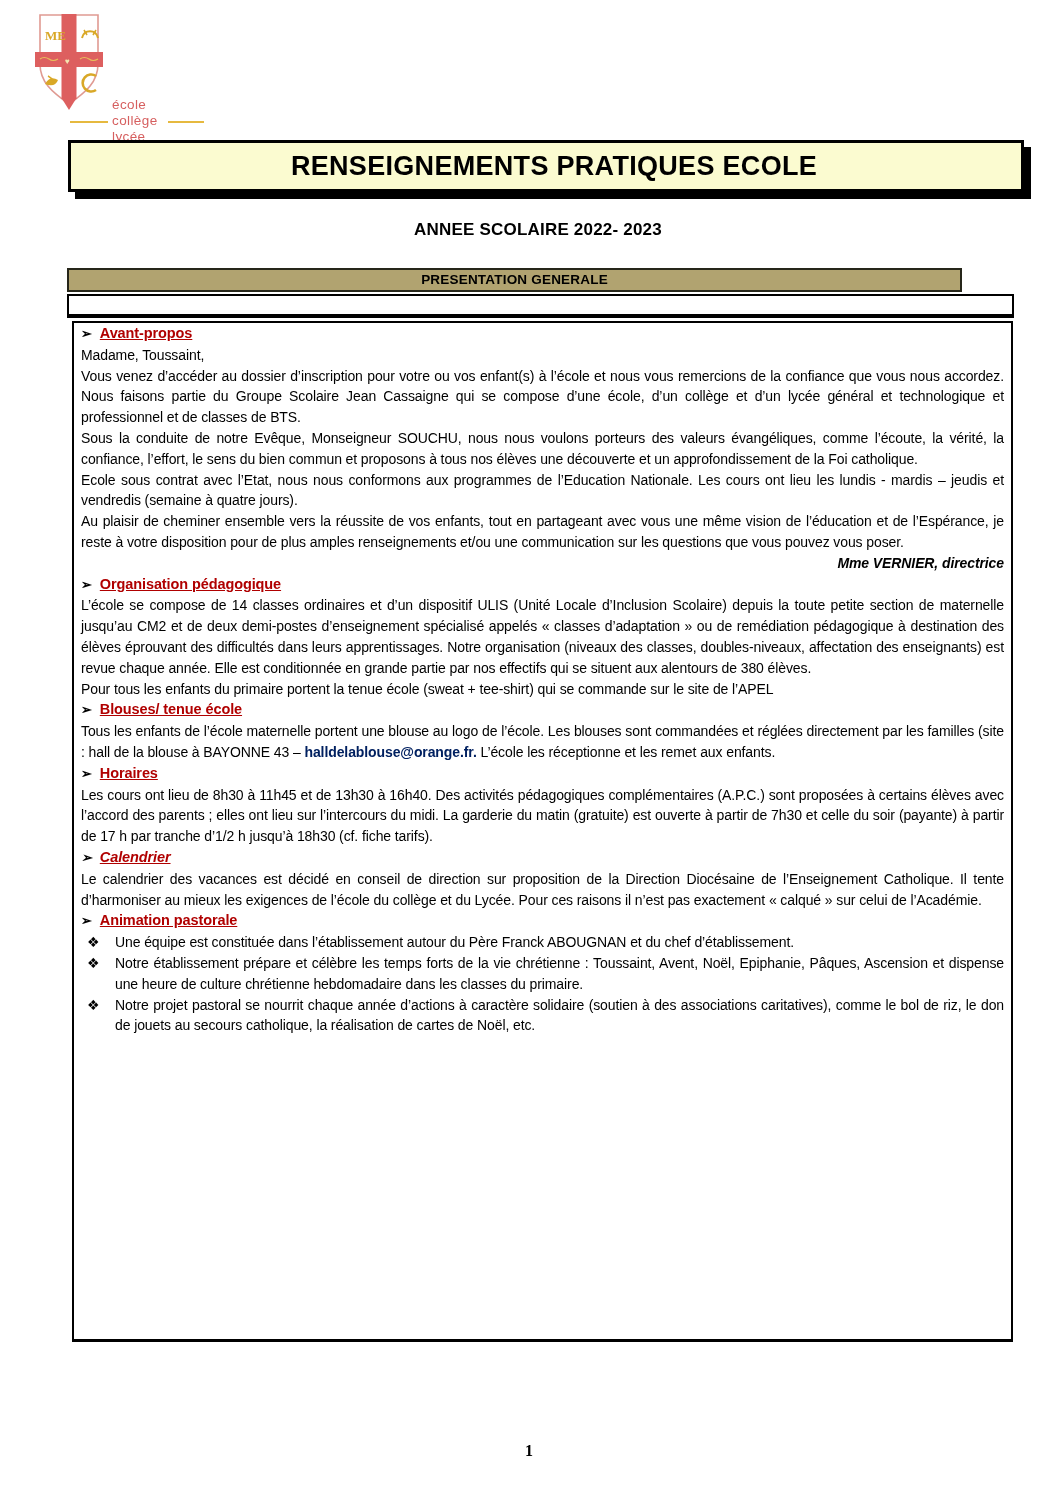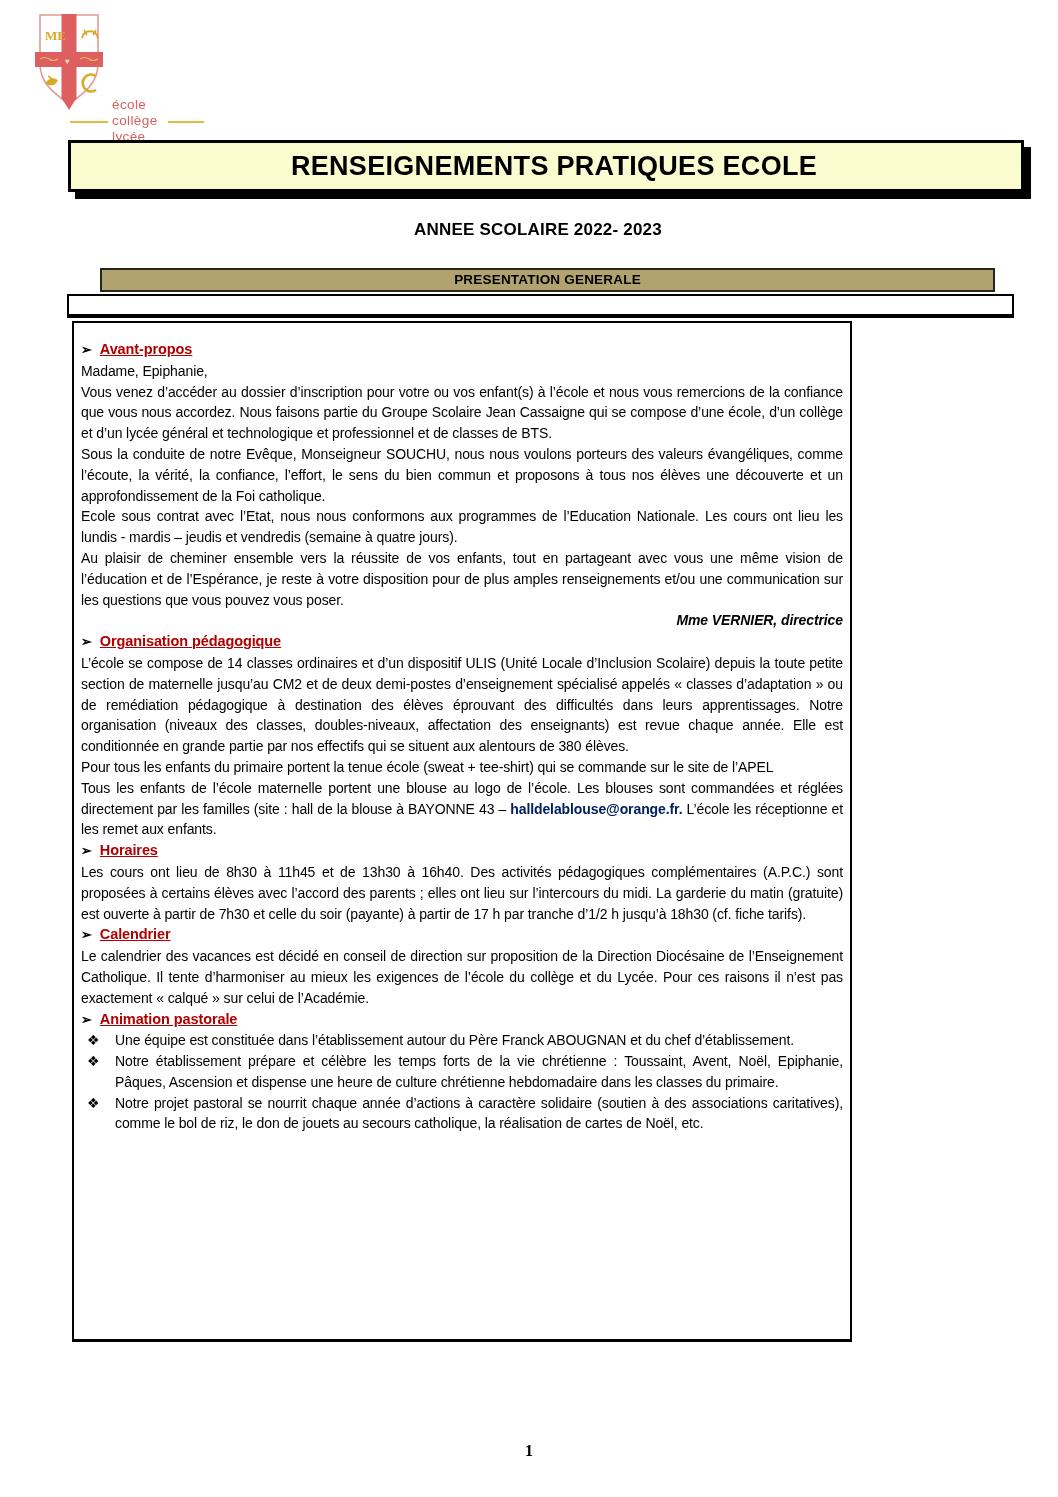--- a/index.html
+++ b/index.html
@@ -32,45 +32,45 @@
   .school-year {
     position:absolute; left:68px; top:220px; width:940px;
     text-align:center; font-size:17px; font-weight:bold; letter-spacing:0.2px;
   }
 
   
   .section-bar {
     position:absolute; left:67px; top:268px; width:891px; height:20px;
     background:#b1a370; border:2px solid #26261a;
     text-align:center; font-weight:bold; font-size:13.5px; line-height:20px;
-    letter-spacing:0.2px; box-sizing:content-box;margin-left:33px;
+    letter-spacing:0.2px; box-sizing:content-box;
   }
   .spacer-box {
     position:absolute; left:67px; top:294px; width:947px; height:19px;
     background:#fff; border:2px solid #000; border-bottom-width:4px;
     box-sizing:border-box; height:24px;
   }
   .content-box {
-    position:absolute; left:72px; top:321px; width:780px; min-height:1021px;
+    position:absolute; left:72px; top:321px; width:941px; min-height:1021px;
     border:2px solid #000; border-bottom-width:3px;
-    box-sizing:border-box; padding:16px 7px 6px 7px;
+    box-sizing:border-box; padding:0 7px 6px 7px;
     font-size:14px; line-height:20.8px; letter-spacing:-0.1px;
   }
 
   
   .content-box p { margin:0; }
   .just { text-align:justify; }
 
   .sec-heading { font-weight:bold; font-size:14.5px; margin-left:22px; }
   .sec-heading .arrow { color:#000; margin-right:8px; font-size:13px; }
   .sec-heading .label { color:#b00000; text-decoration:underline; }
 
   .h-avant, .h-org, .h-blouses { margin:0 0 21px 22px; }
   .h-horaires { margin:22px 0 20px 22px; }
-  .h-cal      { margin:24px 0 24px 22px; }
+  .h-cal      { margin:24px 0 24px 22px;font-style:italic; }
   .h-past     { margin:26px 0 22px 22px; }
 
   .signature { text-align:right; font-weight:bold; font-style:italic; }
 
   .email-link { color:#002060; font-weight:bold; text-decoration:none; }
 
   ul.diamond { list-style:none; margin:0; padding:0; }
   ul.diamond li { position:relative; padding-left:34px; text-align:justify; }
   ul.diamond .diamond-icon { position:absolute; left:6px; top:0; color:#000; }
 
@@ -117,33 +117,36 @@
 
   <div class="section-bar">PRESENTATION GENERALE</div>
 
   <div class="spacer-box"></div>
 
   <div class="content-box">
 
     <p class="sec-heading h-avant">
       <span class="arrow">➢</span><span class="label">Avant-propos</span>
     </p>
-    <p>Madame, Epiphanie,</p>
+    <p>Madame, Toussaint,</p>
     <p class="just">Vous venez d’accéder au dossier d’inscription pour votre ou vos enfant(s) à l’école et nous vous remercions de la confiance que vous nous accordez. Nous faisons partie du Groupe Scolaire Jean Cassaigne qui se compose d’une école, d’un collège et d’un lycée général  et technologique et professionnel et de classes de BTS.</p>
     <p class="just">Sous la conduite de notre Evêque, Monseigneur SOUCHU, nous nous voulons porteurs des valeurs évangéliques, comme l’écoute, la vérité, la confiance, l’effort, le sens du bien commun et proposons à tous nos élèves une découverte et un approfondissement de la Foi catholique.</p>
     <p class="just">Ecole sous contrat avec l’Etat, nous nous conformons aux programmes de l’Education Nationale. Les cours ont lieu les lundis - mardis – jeudis et vendredis (semaine à quatre jours).</p>
     <p class="just">Au plaisir de cheminer ensemble vers la réussite de vos enfants, tout en partageant avec vous une même vision de l’éducation et de l’Espérance, je reste à votre disposition pour de plus amples renseignements et/ou une communication sur les questions que vous pouvez vous poser.</p>
     <p class="signature">Mme VERNIER, directrice</p>
 
     <p class="sec-heading h-org">
       <span class="arrow">➢</span><span class="label">Organisation pédagogique</span>
     </p>
     <p class="just">L’école se compose de 14 classes ordinaires et d’un dispositif ULIS (Unité Locale d’Inclusion Scolaire) depuis la toute petite section de maternelle jusqu’au CM2 et de deux demi-postes d’enseignement spécialisé appelés « classes d’adaptation » ou de remédiation pédagogique à destination des élèves éprouvant des difficultés dans leurs apprentissages. Notre organisation (niveaux des classes, doubles-niveaux, affectation des enseignants) est revue chaque année. Elle est conditionnée en grande partie par nos effectifs qui se situent aux alentours de 380 élèves.</p>
     <p class="just">Pour tous les enfants du primaire portent la tenue école (sweat + tee-shirt) qui se commande sur le site de l’APEL</p>
 
+    <p class="sec-heading h-blouses">
+      <span class="arrow">➢</span><span class="label">Blouses/ tenue école</span>
+    </p>
     <p class="just"><span>Tous les enfants de l’école maternelle portent une blouse au logo de l’école. Les blouses sont commandées et réglées directement par les familles (site : hall de la blouse à BAYONNE 43 – </span><a href="#" class="email-link">halldelablouse@orange.fr.</a><span>  L’école les réceptionne et les remet aux enfants.</span></p>
 
     <p class="sec-heading h-horaires">
       <span class="arrow">➢</span><span class="label">Horaires</span>
     </p>
     <p class="just">Les cours ont lieu de 8h30 à 11h45 et de 13h30 à 16h40. Des activités pédagogiques complémentaires (A.P.C.) sont proposées à certains élèves avec l’accord des parents ; elles ont lieu sur l’intercours du midi. La garderie du matin (gratuite) est ouverte à partir de 7h30 et celle du soir (payante) à partir de 17 h par tranche d’1/2 h jusqu’à 18h30 (cf. fiche tarifs).</p>
 
     <p class="sec-heading h-cal">
       <span class="arrow">➢</span><span class="label">Calendrier</span>
     </p>

